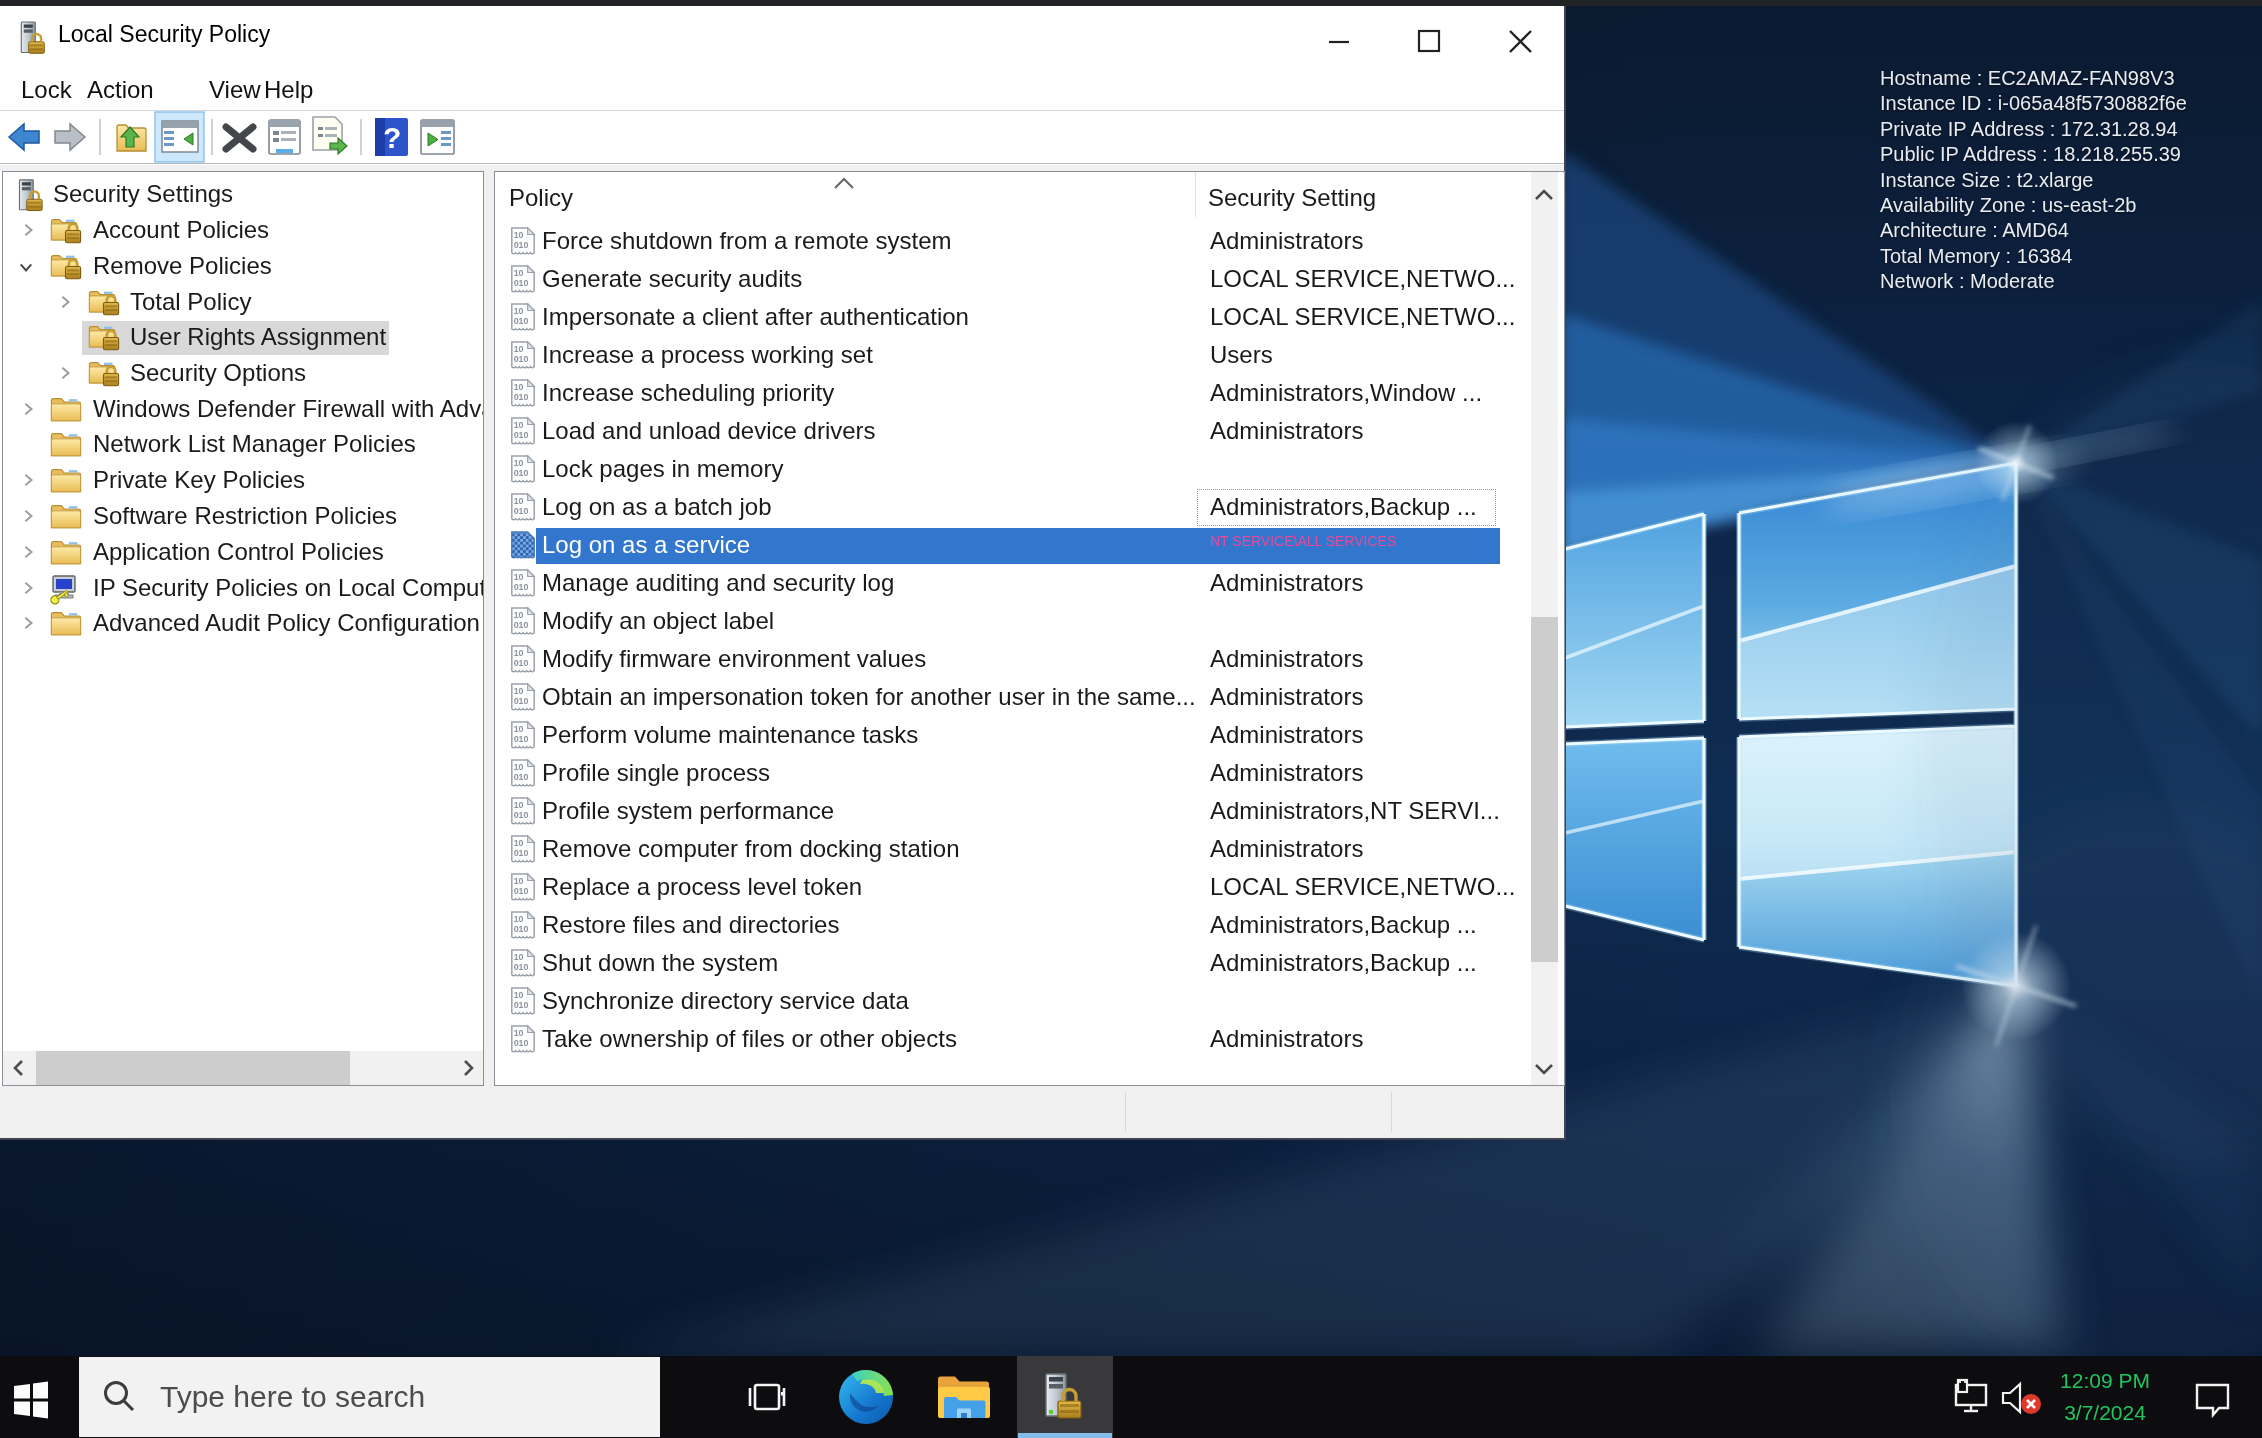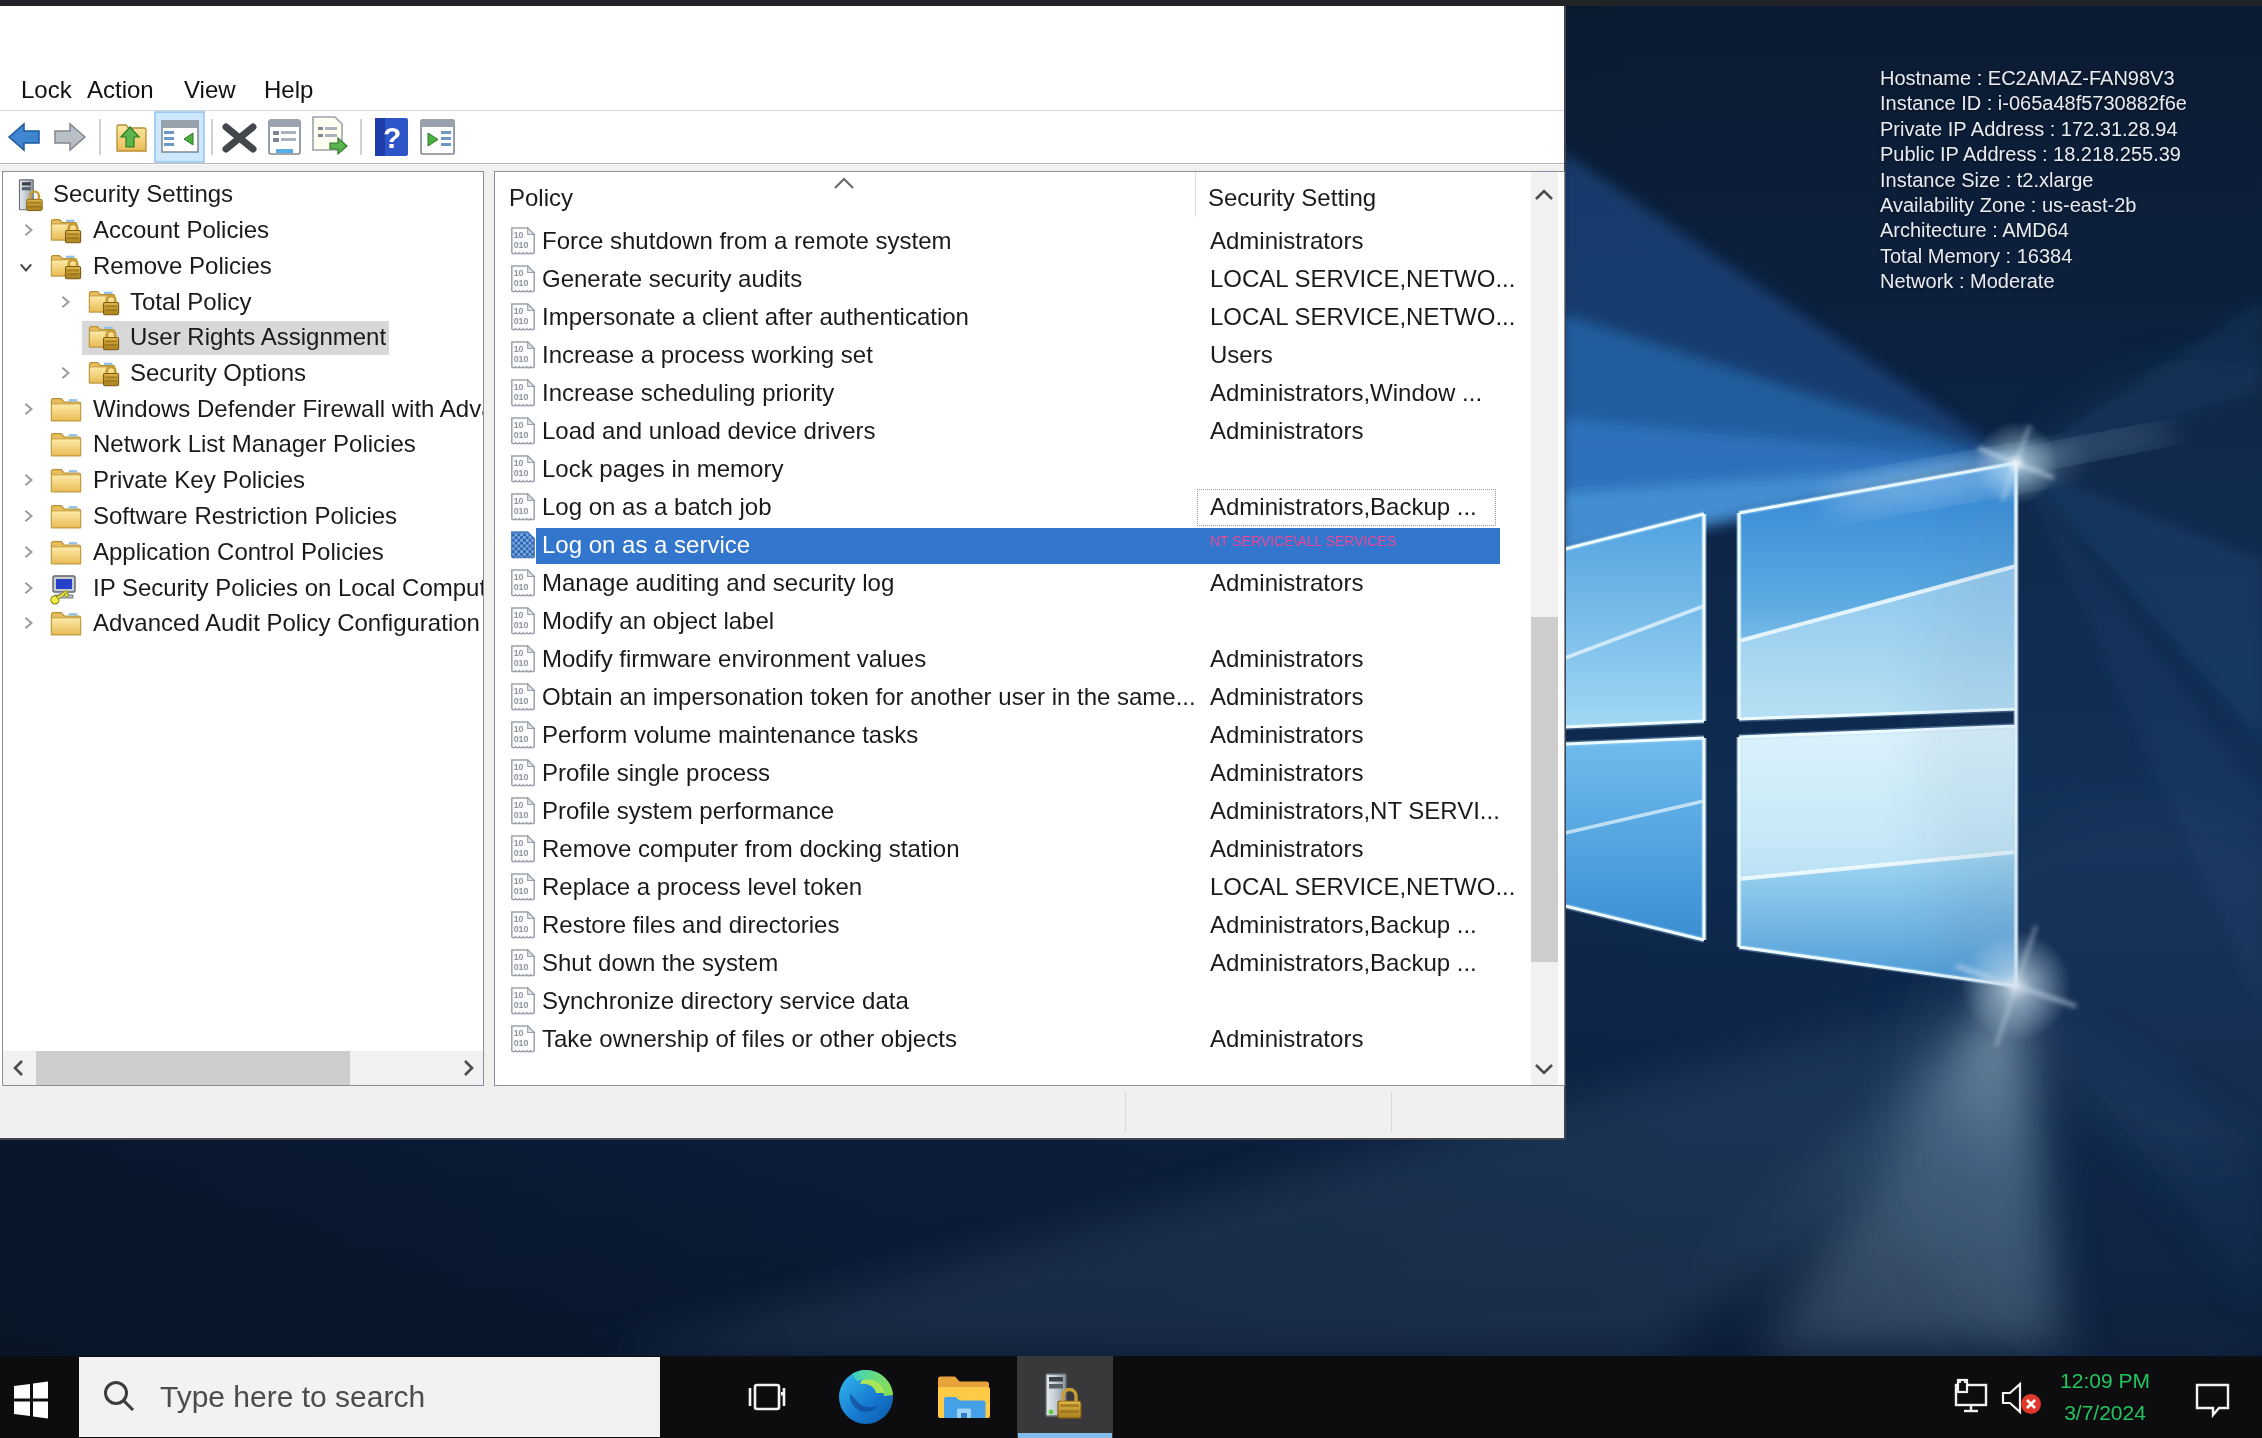--- a/index.html
+++ b/index.html
@@ -256,24 +256,35 @@
     <symbol id="sym-chev" viewBox="0 0 16 16">
       <polyline points="5,2 12,8 5,14" fill="none" stroke="#9b9b9b" stroke-width="2.2"></polyline>
     </symbol>
     <symbol id="sym-chevdn" viewBox="0 0 16 16">
       <polyline points="2,5 8,12 14,5" fill="none" stroke="#444" stroke-width="2.2"></polyline>
     </symbol>
   </defs>
 </svg>
 
 <div id="win">
+  <div id="titlebar">
+    <svg class="abs" style="left:18px;top:14px" width="28" height="37">
+        <use href="#sym-server"></use>
+      </svg>
+    <div id="title">Local Security Policy</div>
+    <svg class="abs" style="left:1320px;top:18px" width="230" height="34">
+      <line x1="9" y1="18" x2="29" y2="18" stroke="#222" stroke-width="2.2"></line>
+      <rect x="99" y="7" width="20" height="20" fill="none" stroke="#222" stroke-width="2.2"></rect>
+      <path d="M190,7 L211,28 M211,7 L190,28" stroke="#222" stroke-width="2.4"></path>
+    </svg>
+  </div>
   <div id="menubar">
     <span style="left:21px">Lock</span>
     <span style="left:87px">Action</span>
-    <span style="left:184px">View</span>
+    <span style="left:209px">View</span>
     <span style="left:264px">Help</span>
   </div>
   <div id="toolbar">
     <svg class="abs" style="left:0;top:0" width="1566" height="52">
 
       <path d="M9,26 L24,13 V20 H39 V32 H24 V39 Z" fill="#3e86cf" stroke="#1e5a9e" stroke-width="1.5"></path>
 
       <path d="M85,26 L70,13 V20 H55 V32 H70 V39 Z" fill="#b9bfc7" stroke="#82878d" stroke-width="1.5"></path>
       <line x1="100" y1="8" x2="100" y2="44" stroke="#d0d0d0" stroke-width="2"></line>
 

